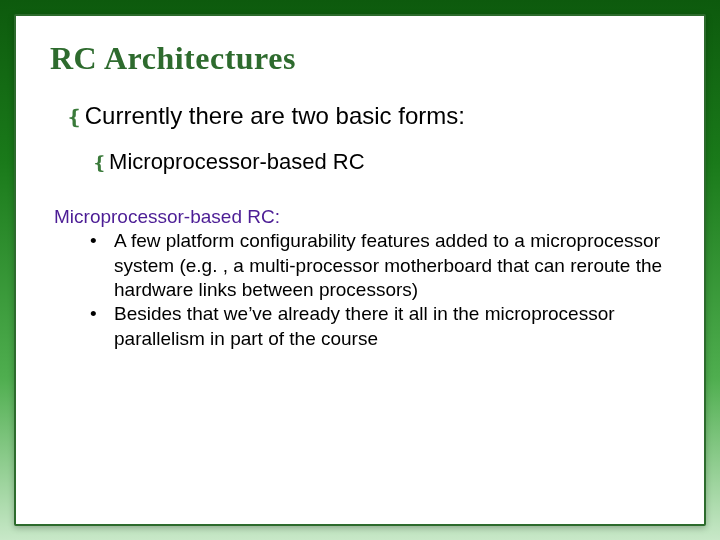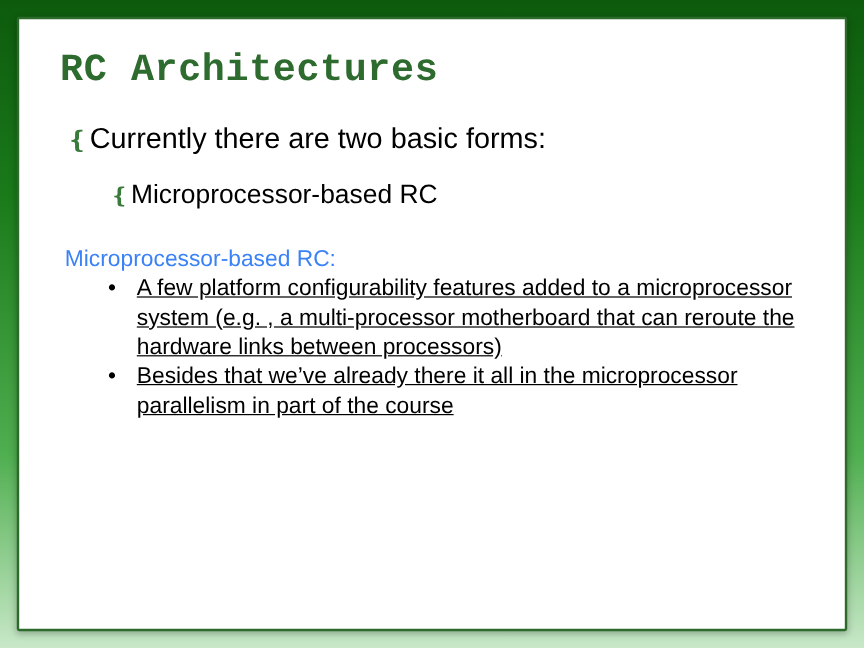--- a/index.html
+++ b/index.html
@@ -12,33 +12,33 @@
   .card {
     background: #ffffff;
     width: 100%;
     height: 100%;
     border: 2px solid #2d6b2d;
     border-radius: 2px;
     padding: 24px 34px 20px 34px;
     box-shadow: 0 2px 6px rgba(0,0,0,0.25);
   }
   .title {
-    font-family: Liberation Mono, monospace;
+    font-family: Liberation Serif, serif;
     font-size: 32px;
     font-weight: bold;
     color: #2e6b2e;
     margin-bottom: 24px;
     letter-spacing: 0.5px;
   }
   .lead {
     font-family: Verdana, Arial, sans-serif;
     font-size: 24px;
     color: #000;
     line-height: 1.25;
-    margin-left: 6px;
+    margin-left: 16px;
     margin-bottom: 14px;
   }
   .tilde {
     font-family: Georgia, serif;
     color: #3a7a3a;
     font-size: 20px;
     display: inline-block;
     vertical-align: baseline;
     margin-right: 2px;
   }
@@ -50,27 +50,26 @@
     font-family: Verdana, Arial, sans-serif;
     font-size: 22px;
     color: #000;
     line-height: 1.55;
   }
   .sub-item .tilde { font-size: 18px; }
   .body-block { margin-left: 4px; }
   .body-head {
     font-family: Arial, Helvetica, sans-serif;
     font-size: 19px;
-    color: #3b82f6;
+    color: #4c1d95;
     line-height: 1.28;
   }
   .body-ul {
     list-style: none;
     margin-left: 36px;
-    text-decoration: underline;
   }
   .body-ul li {
     font-family: Arial, Helvetica, sans-serif;
     font-size: 19px;
     color: #000;
     line-height: 1.28;
     position: relative;
     padding-left: 24px;
     margin-top: 0;
   }

